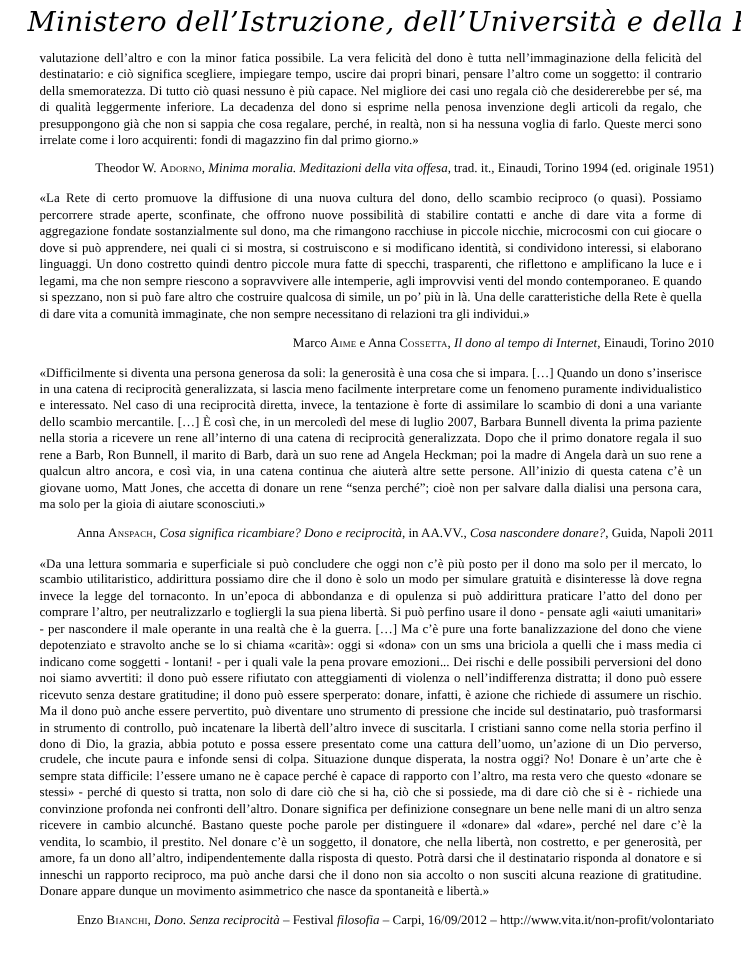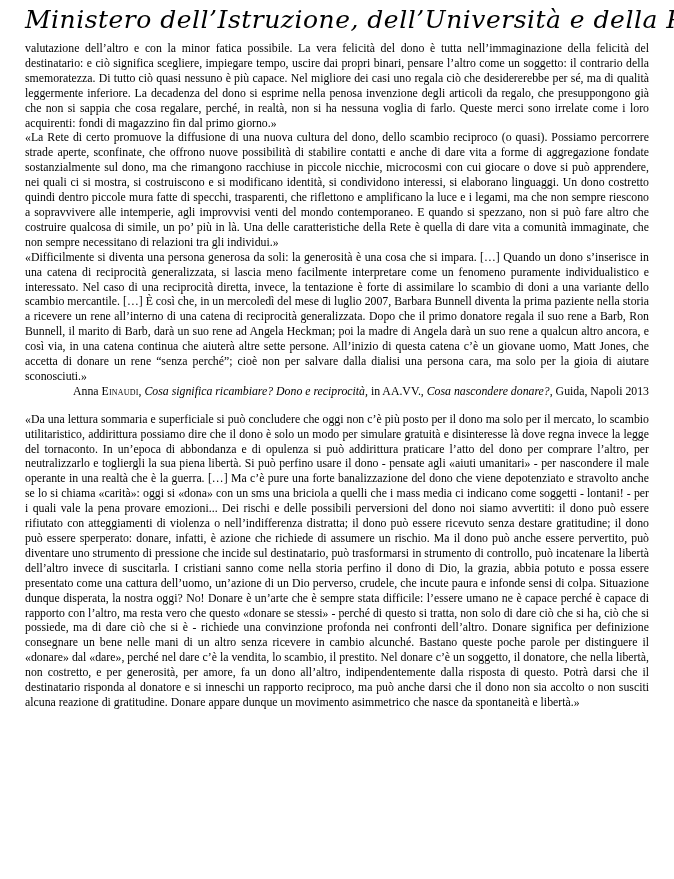--- a/index.html
+++ b/index.html
@@ -28,21 +28,21 @@
     text-align: center;
     margin: 0 0 7px 0;
     white-space: nowrap;
   }
   .doc-body {
     font-size: 11.8px;
     line-height: 14.9px;
     text-align: justify;
   }
   .body-text {
-    margin: 0;
+    margin: 11px;
   }
   .citation {
     margin: 0 0 13px 0;
     text-align: right;
   }
   .citation.last {
     margin-bottom: 0;
   }
   .smallcaps {
     font-variant: small-caps;
@@ -57,29 +57,32 @@
 
 <div class="page">
   <header>
     <h1 class="ministry-title">Ministero dell’Istruzione, dell’Università e della Ricerca</h1>
   </header>
 
   <main class="doc-body">
 
     <section>
       <p class="body-text">valutazione dell’altro e con la minor fatica possibile. La vera felicità del dono è tutta nell’immaginazione della felicità del destinatario: e ciò significa scegliere, impiegare tempo, uscire dai propri binari, pensare l’altro come un soggetto: il contrario della smemoratezza. Di tutto ciò quasi nessuno è più capace. Nel migliore dei casi uno regala ciò che desidererebbe per sé, ma di qualità leggermente inferiore. La decadenza del dono si esprime nella penosa invenzione degli articoli da regalo, che presuppongono già che non si sappia che cosa regalare, perché, in realtà, non si ha nessuna voglia di farlo. Queste merci sono irrelate come i loro acquirenti: fondi di magazzino fin dal primo giorno.»</p>
+      <p class="citation"><span>Theodor W. </span><span class="smallcaps">Adorno</span><span>, </span><span class="italic">Minima moralia. Meditazioni della vita offesa</span><span>, trad. it., Einaudi, Torino 1994 (ed. originale 1951)</span></p>
     </section>
 
     <section>
       <p class="body-text">«La Rete di certo promuove la diffusione di una nuova cultura del dono, dello scambio reciproco (o quasi). Possiamo percorrere strade aperte, sconfinate, che offrono nuove possibilità di stabilire contatti e anche di dare vita a forme di aggregazione fondate sostanzialmente sul dono, ma che rimangono racchiuse in piccole nicchie, microcosmi con cui giocare o dove si può apprendere, nei quali ci si mostra, si costruiscono e si modificano identità, si condividono interessi, si elaborano linguaggi. Un dono costretto quindi dentro piccole mura fatte di specchi, trasparenti, che riflettono e amplificano la luce e i legami, ma che non sempre riescono a sopravvivere alle intemperie, agli improvvisi venti del mondo contemporaneo. E quando si spezzano, non si può fare altro che costruire qualcosa di simile, un po’ più in là. Una delle caratteristiche della Rete è quella di dare vita a comunità immaginate, che non sempre necessitano di relazioni tra gli individui.»</p>
+      <p class="citation"><span>Marco </span><span class="smallcaps">Aime</span><span> e Anna </span><span class="smallcaps">Cossetta</span><span>, </span><span class="italic">Il dono al tempo di Internet</span><span>, Einaudi, Torino 2010</span></p>
     </section>
 
     <section>
       <p class="body-text">«Difficilmente si diventa una persona generosa da soli: la generosità è una cosa che si impara. […] Quando un dono s’inserisce in una catena di reciprocità generalizzata, si lascia meno facilmente interpretare come un fenomeno puramente individualistico e interessato. Nel caso di una reciprocità diretta, invece, la tentazione è forte di assimilare lo scambio di doni a una variante dello scambio mercantile. […] È così che, in un mercoledì del mese di luglio 2007, Barbara Bunnell diventa la prima paziente nella storia a ricevere un rene all’interno di una catena di reciprocità generalizzata. Dopo che il primo donatore regala il suo rene a Barb, Ron Bunnell, il marito di Barb, darà un suo rene ad Angela Heckman; poi la madre di Angela darà un suo rene a qualcun altro ancora, e così via, in una catena continua che aiuterà altre sette persone. All’inizio di questa catena c’è un giovane uomo, Matt Jones, che accetta di donare un rene “senza perché”; cioè non per salvare dalla dialisi una persona cara, ma solo per la gioia di aiutare sconosciuti.»</p>
-      <p class="citation"><span>Anna </span><span class="smallcaps">Einaudi</span><span>, </span><span class="italic">Cosa significa ricambiare? Dono e reciprocità</span><span>, in AA.VV., </span><span class="italic">Cosa nascondere donare?</span><span>, Guida, Napoli 2013</span></p>
+      <p class="citation"><span>Anna </span><span class="smallcaps">Anspach</span><span>, </span><span class="italic">Cosa significa ricambiare? Dono e reciprocità</span><span>, in AA.VV., </span><span class="italic">Cosa nascondere donare?</span><span>, Guida, Napoli 2011</span></p>
     </section>
 
     <section>
       <p class="body-text">«Da una lettura sommaria e superficiale si può concludere che oggi non c’è più posto per il dono ma solo per il mercato, lo scambio utilitaristico, addirittura possiamo dire che il dono è solo un modo per simulare gratuità e disinteresse là dove regna invece la legge del tornaconto. In un’epoca di abbondanza e di opulenza si può addirittura praticare l’atto del dono per comprare l’altro, per neutralizzarlo e togliergli la sua piena libertà. Si può perfino usare il dono - pensate agli «aiuti umanitari» - per nascondere il male operante in una realtà che è la guerra. […] Ma c’è pure una forte banalizzazione del dono che viene depotenziato e stravolto anche se lo si chiama «carità»: oggi si «dona» con un sms una briciola a quelli che i mass media ci indicano come soggetti - lontani! - per i quali vale la pena provare emozioni... Dei rischi e delle possibili perversioni del dono noi siamo avvertiti: il dono può essere rifiutato con atteggiamenti di violenza o nell’indifferenza distratta; il dono può essere ricevuto senza destare gratitudine; il dono può essere sperperato: donare, infatti, è azione che richiede di assumere un rischio. Ma il dono può anche essere pervertito, può diventare uno strumento di pressione che incide sul destinatario, può trasformarsi in strumento di controllo, può incatenare la libertà dell’altro invece di suscitarla. I cristiani sanno come nella storia perfino il dono di Dio, la grazia, abbia potuto e possa essere presentato come una cattura dell’uomo, un’azione di un Dio perverso, crudele, che incute paura e infonde sensi di colpa. Situazione dunque disperata, la nostra oggi? No! Donare è un’arte che è sempre stata difficile: l’essere umano ne è capace perché è capace di rapporto con l’altro, ma resta vero che questo «donare se stessi» - perché di questo si tratta, non solo di dare ciò che si ha, ciò che si possiede, ma di dare ciò che si è - richiede una convinzione profonda nei confronti dell’altro. Donare significa per definizione consegnare un bene nelle mani di un altro senza ricevere in cambio alcunché. Bastano queste poche parole per distinguere il «donare» dal «dare», perché nel dare c’è la vendita, lo scambio, il prestito. Nel donare c’è un soggetto, il donatore, che nella libertà, non costretto, e per generosità, per amore, fa un dono all’altro, indipendentemente dalla risposta di questo. Potrà darsi che il destinatario risponda al donatore e si inneschi un rapporto reciproco, ma può anche darsi che il dono non sia accolto o non susciti alcuna reazione di gratitudine. Donare appare dunque un movimento asimmetrico che nasce da spontaneità e libertà.»</p>
+      <p class="citation last"><span>Enzo </span><span class="smallcaps">Bianchi</span><span>, </span><span class="italic">Dono. Senza reciprocità</span><span> – Festival </span><span class="italic">filosofia</span><span> – Carpi, 16/09/2012 – http://www.vita.it/non-profit/volontariato</span></p>
     </section>
 
   </main>
 </div>
 
 </body></html>

